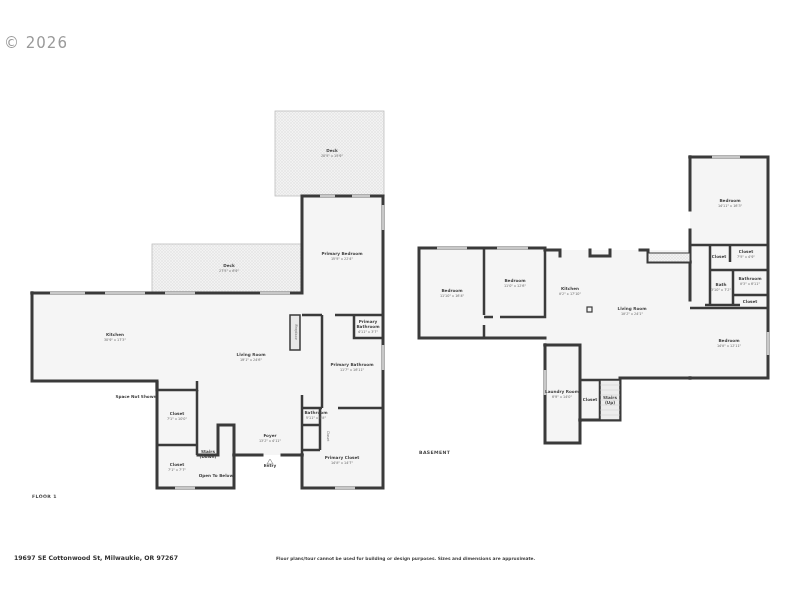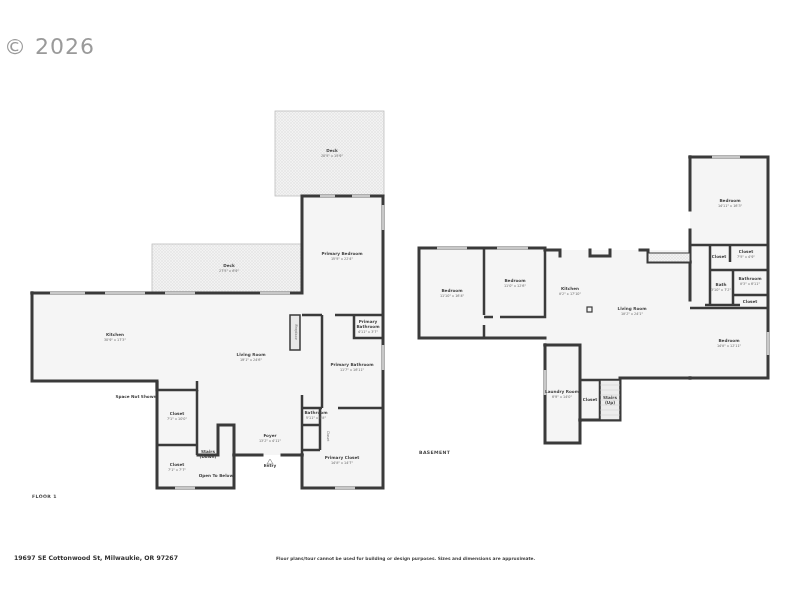--- a/index.html
+++ b/index.html
@@ -1,17 +1,17 @@
 <!DOCTYPE html>
 <html><head>
 <meta charset="utf-8">
 <style>
   html, body { margin:0; padding:0; background:#ffffff; }
   body { width:800px; height:600px; position:relative; overflow:hidden; font-family:"DejaVu Sans", sans-serif; }
-  .copyright { position:absolute; left:4px; top:34px; font-size:22px; color:#9a9a9a; letter-spacing:1px; font-family:"DejaVu Sans", sans-serif; }
+  .copyright { position:absolute; left:4px; top:34px; font-size:15px; color:#9a9a9a; letter-spacing:1px; font-family:"DejaVu Sans", sans-serif; }
   svg.plan { position:absolute; left:0; top:0; }
   .wall { fill:none; stroke:#3a3a3a; stroke-width:3; stroke-linecap:square; }
   .iwall { fill:none; stroke:#3a3a3a; stroke-width:2.5; }
   .win { stroke:#c8c8c8; stroke-width:3; }
   .room-name { font-size:4.2px; fill:#444; text-anchor:middle; font-weight:bold; font-family:"DejaVu Sans", sans-serif; }
   .room-dim { font-size:3.4px; fill:#666; text-anchor:middle; font-family:"DejaVu Sans", sans-serif; }
   .floor-label { font-size:4.6px; fill:#444; font-weight:bold; letter-spacing:0.4px; font-family:"DejaVu Sans", sans-serif; }
   .footer-left { position:absolute; left:14px; top:554px; font-size:6.2px; color:#333; font-weight:bold; font-family:"DejaVu Sans", sans-serif; }
   .footer-center { position:absolute; left:276px; top:556px; font-size:4.4px; color:#444; font-weight:bold; font-family:"DejaVu Sans", sans-serif; }
 </style>

